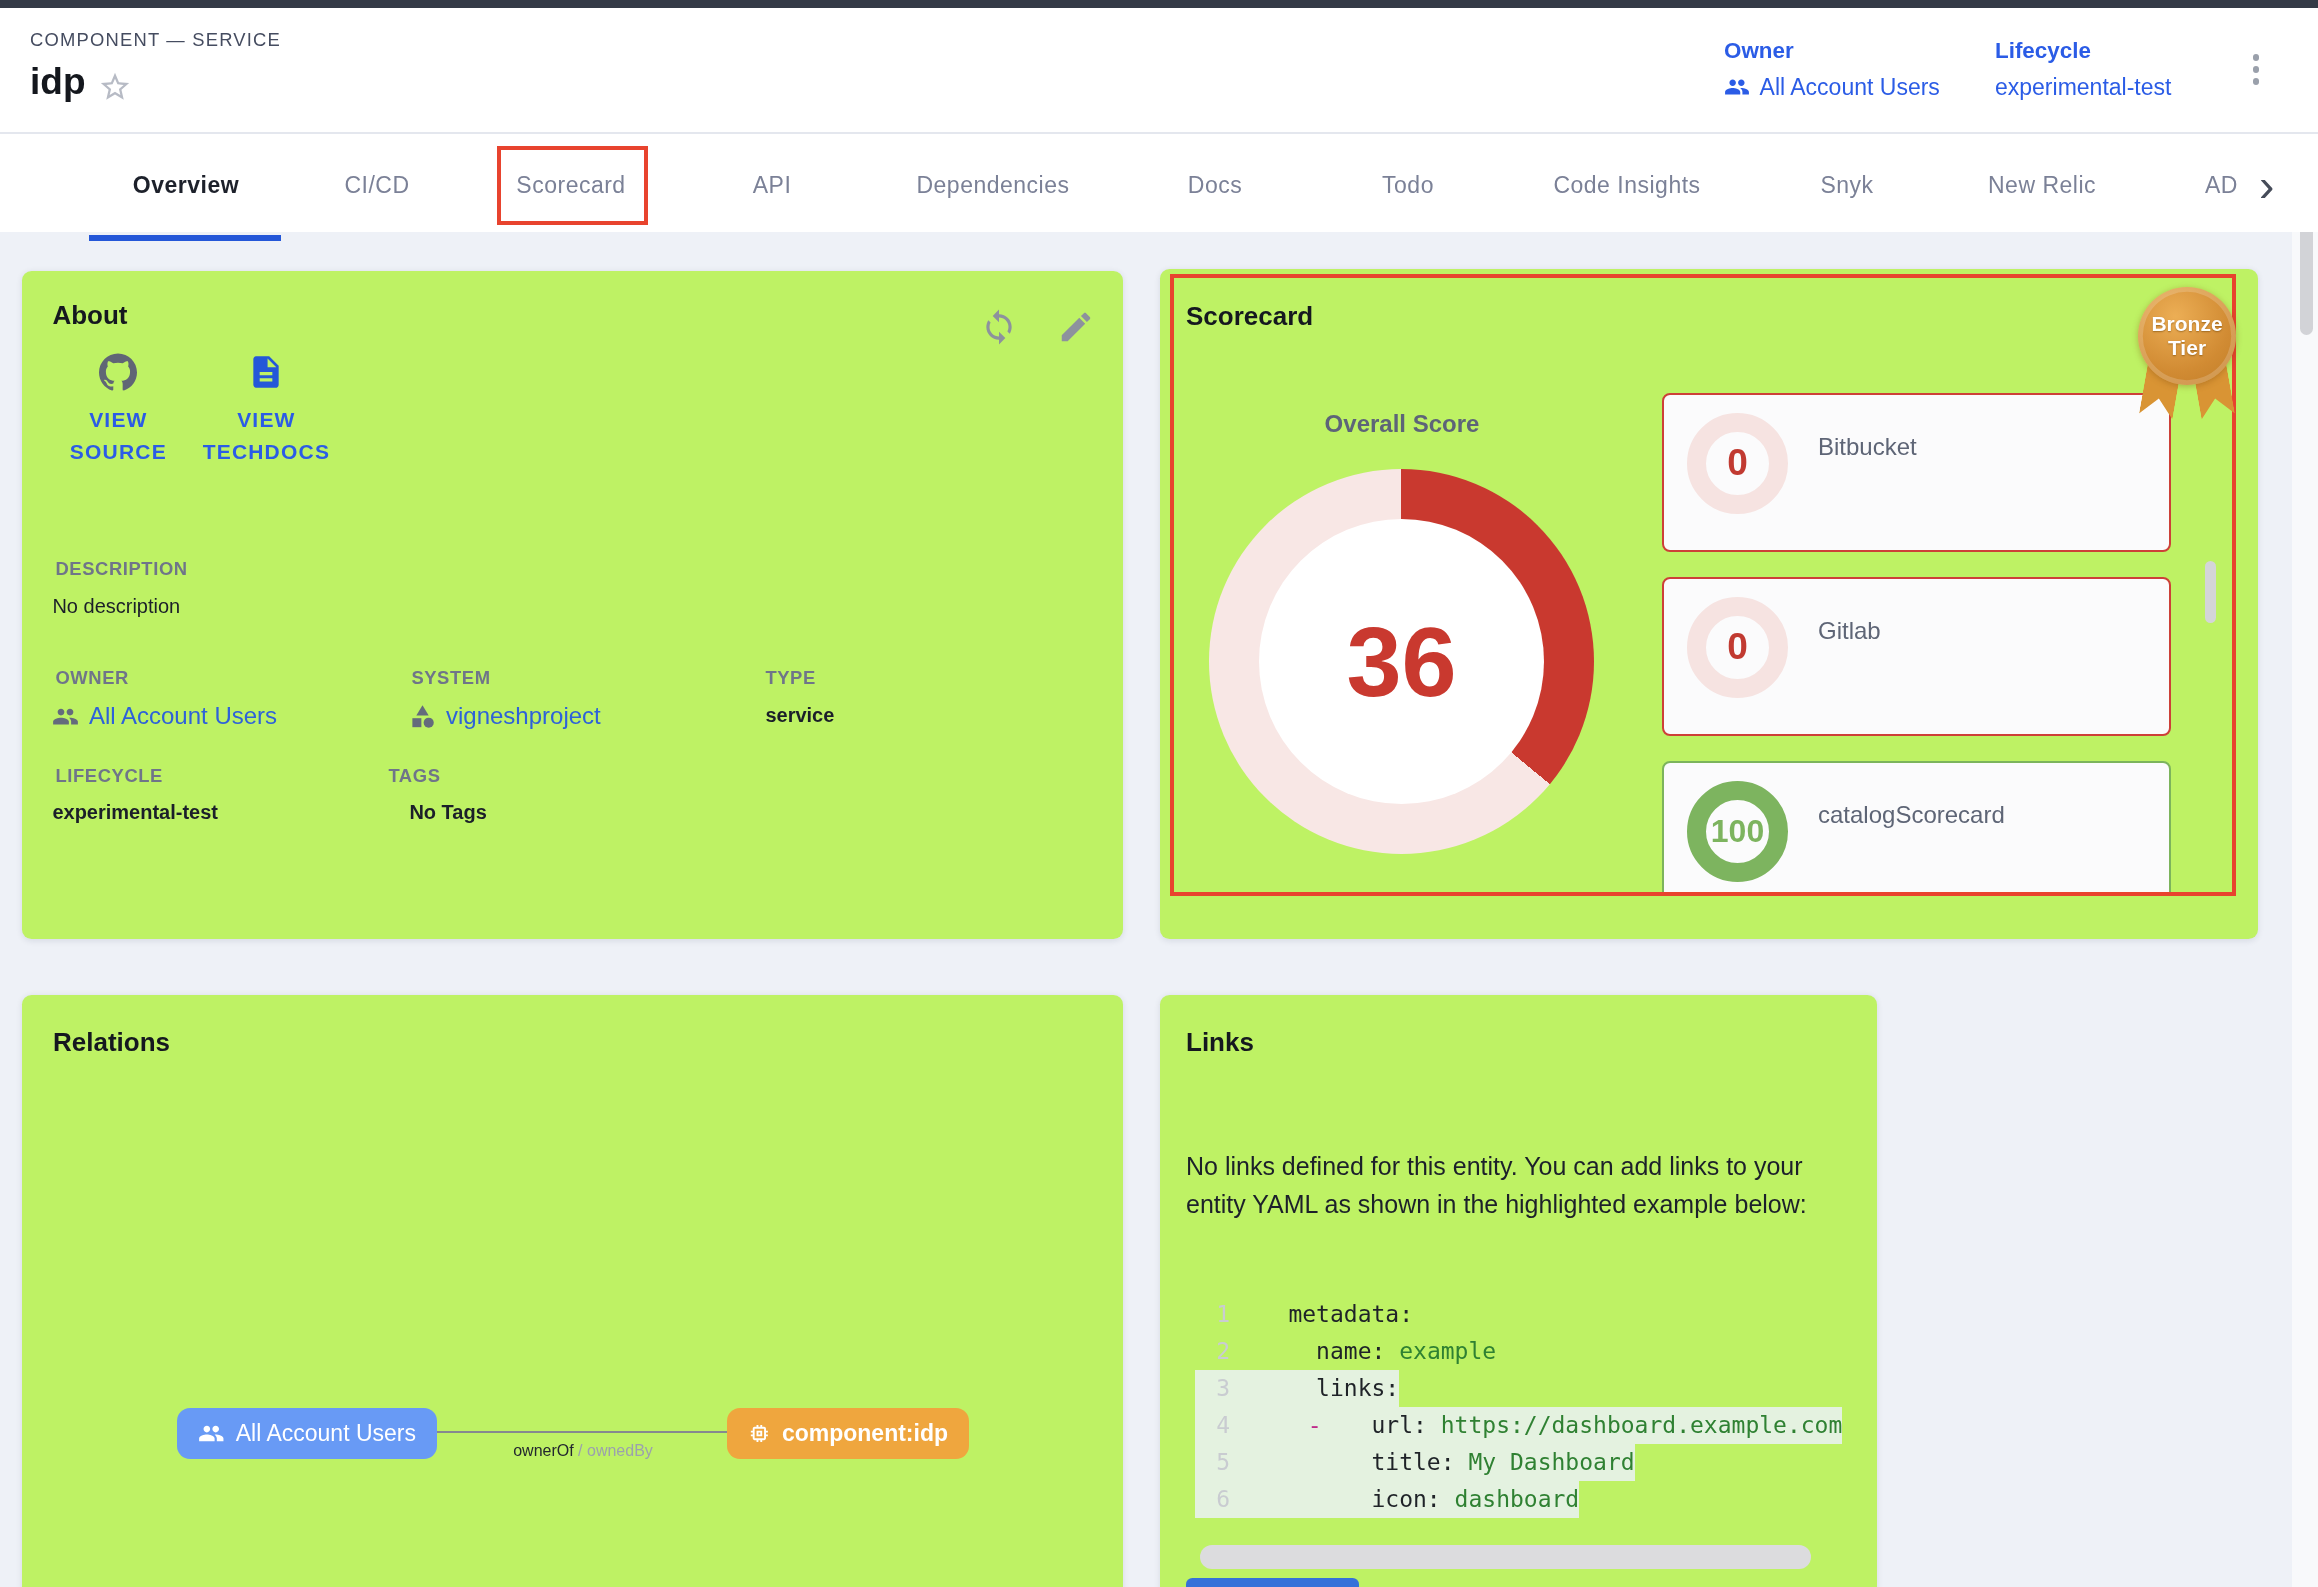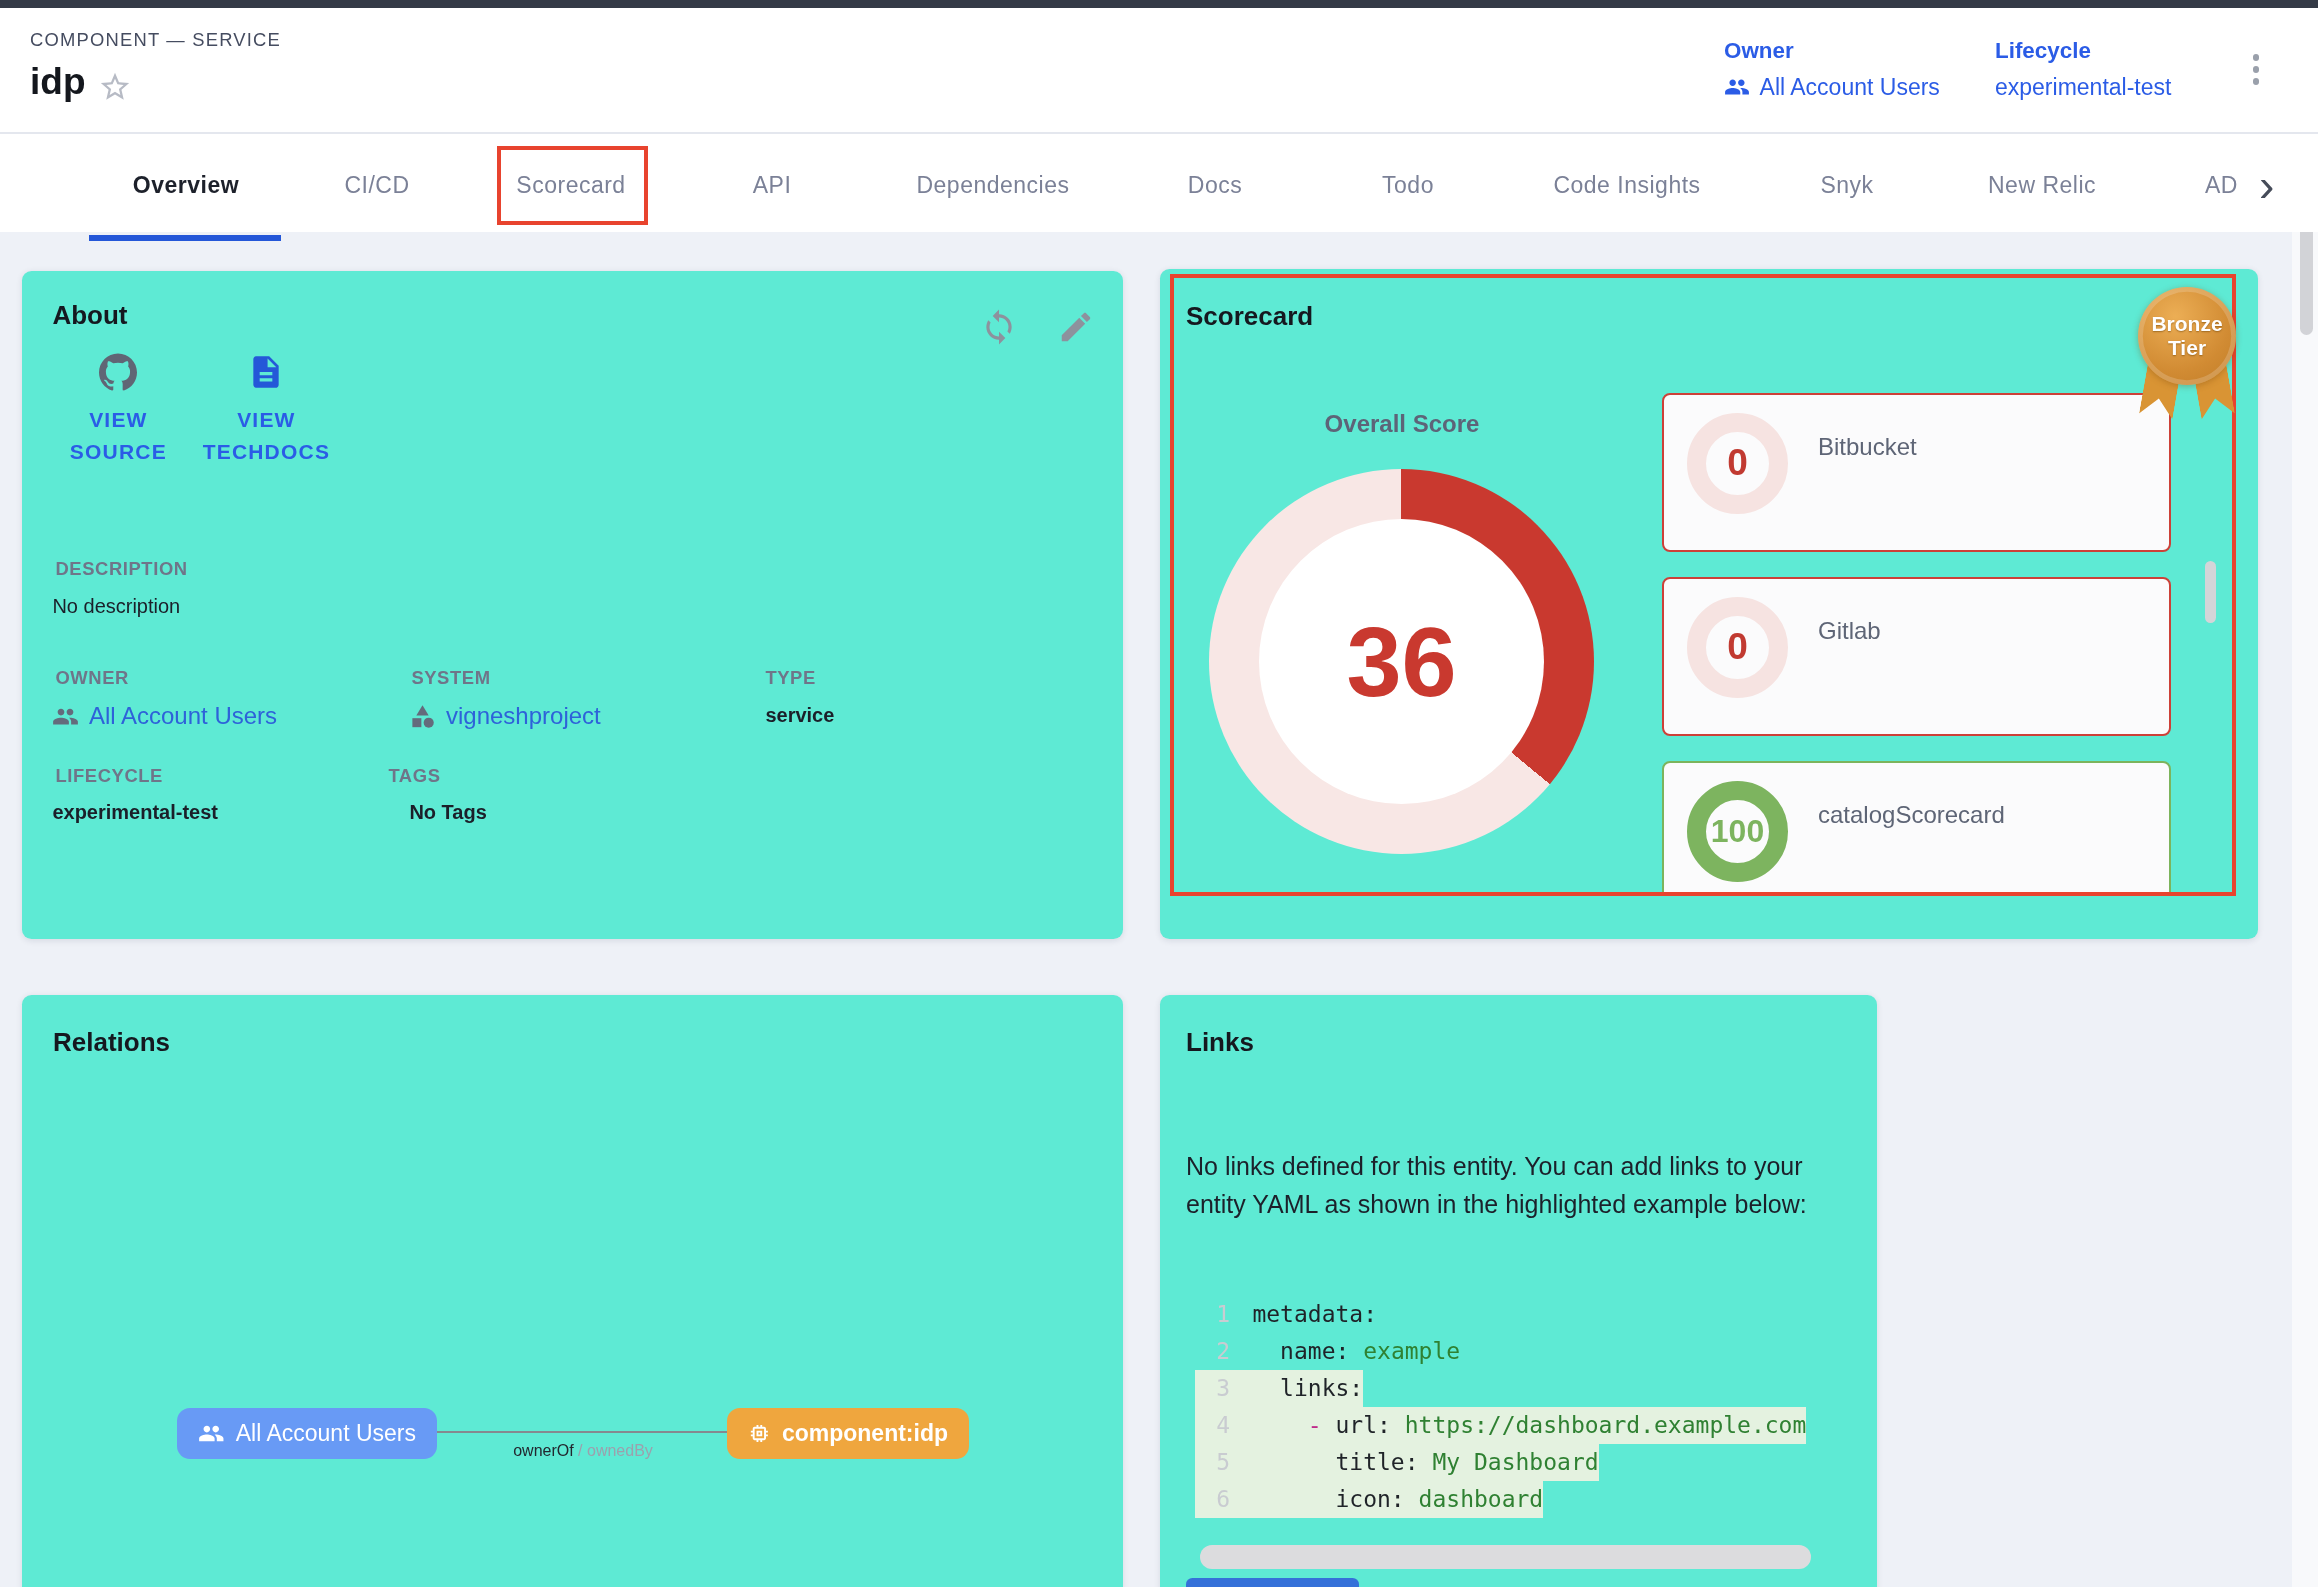--- a/index.html
+++ b/index.html
@@ -34,21 +34,21 @@
   .tabbar { left:0; top:132px; width:2319px; height:100px; }
   .tab { position:absolute; top:32px; transform:translateX(-50%); font-size:23px; letter-spacing:0.5px;
          color:#7b8197; font-weight:500; cursor:pointer; white-space:nowrap; }
   .tab.active { color:#1d212b; font-weight:700; }
   .tab.clipped { transform:none; overflow:hidden; width:45px; }
   .tab-underline { left:89px; top:95px; width:192px; height:5.6px; background:#2457d8; }
   .tab-chevron { left:2259px; top:17.6px; font-size:46px; color:#464c59; cursor:pointer; font-weight:400; }
   .tab-highlight-box { left:497px; top:5.6px; width:151px; height:79px; border:4px solid #e8432e; background:transparent; }
 
   
-  .card { position:absolute; background:#5eead4; border-radius:9.6px; box-shadow:0 1.6px 6.4px rgba(20,30,60,.10); }
+  .card { position:absolute; background:#bef264; border-radius:9.6px; box-shadow:0 1.6px 6.4px rgba(20,30,60,.10); }
   .card-title { position:absolute; font-size:26px; font-weight:700; color:#15181f; }
 
   
   #about-card { left:22.4px; top:271px; width:1101px; height:668px; }
   .icon-btn { position:absolute; width:38px; height:38px; color:#8d929d; cursor:pointer; }
   .quick-link { position:absolute; display:flex; flex-direction:column; align-items:center; width:160px; cursor:pointer; }
   .quick-link .ql-icon { width:38px; height:38px; margin-bottom:13px; }
   .quick-link .ql-text { font-size:21px; font-weight:700; letter-spacing:1.2px; color:#2b5ce6; text-align:center; line-height:32px; }
   .field-label { position:absolute; font-size:18.4px; font-weight:700; letter-spacing:0.6px; color:#6f7589; }
   .field-value { position:absolute; font-size:20px; color:#1b1f29; }
@@ -97,21 +97,21 @@
   .rel-edge-label .sec { color:#9ba1ad; }
 
   
   #links-card { left:1160px; top:995px; width:717px; height:721px; }
   .links-empty { left:1186px; top:1147px; width:679px; font-size:25px; line-height:38px; color:#1c202a; }
   .code-block { left:1195px; top:1296px; width:657px; height:226px; overflow:hidden;
                 font-family:"DejaVu Sans Mono","Liberation Mono",monospace; font-size:23px; }
   .code-line { display:table; white-space:pre; line-height:37px; height:37px; }
   .code-line.hl { background:#e4f2e0; }
   .code-line .num { display:inline-block; width:35px; text-align:right; margin-right:22.4px; color:#c9ccd1; }
-  .tk-k { color:#1f2328; } .tk-v { color:#2f8132; } .tk-d { color:#bf2a8a; } .tk-p { color:#1f2328; }
+  .tk-k { color:#1f2328;margin-left:36px; } .tk-v { color:#2f8132; } .tk-d { color:#bf2a8a; } .tk-p { color:#1f2328; }
   .code-hscrollbar { left:1200px; top:1545px; width:611px; height:24px; border-radius:12px; background:#dcdcde; }
   .links-action-button { left:1186px; top:1578px; width:173px; height:38px; border-radius:6.4px; background:#3571d9; border:none; cursor:pointer; }
 
   svg { display:block; fill:currentColor; }
 </style>
 </head>
 <body>
 
 <div class="abs topbar"></div>
 <div class="abs page-scrollbar-track"></div>

